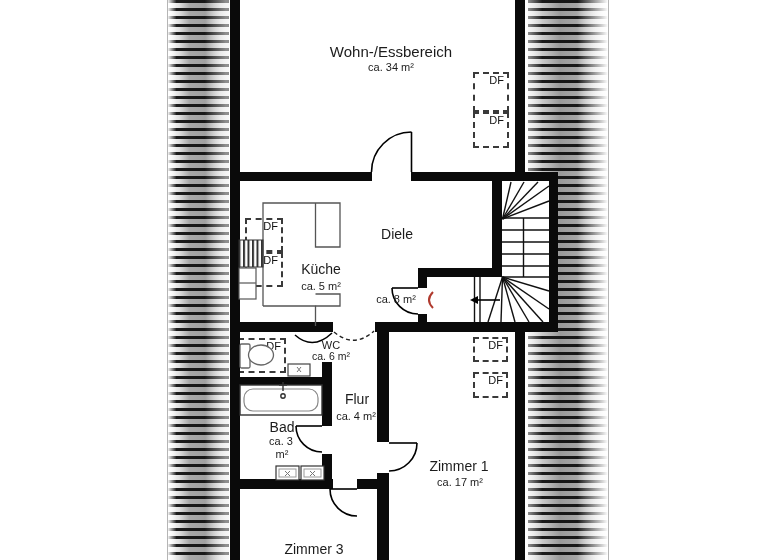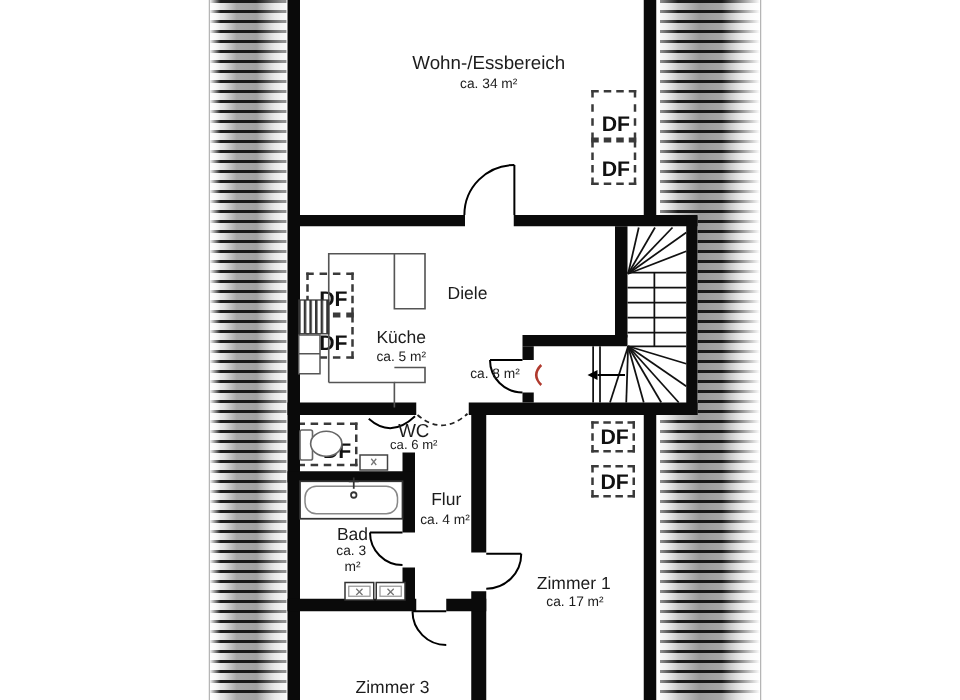--- a/index.html
+++ b/index.html
@@ -13,23 +13,23 @@
       repeating-linear-gradient(180deg, rgba(12,12,12,.92) 0px, rgba(12,12,12,.92) 2.6px, rgba(0,0,0,0) 2.6px, rgba(0,0,0,0) 8px),
       linear-gradient(90deg, #fff 0%, #e0e0e0 18%, #a8a8a8 35%, #a0a0a0 62%, #dcdcdc 85%, #efefef 100%);}
   #band-right{left:528px;width:80px;border-right:1px solid #b5b5b5;
     background:
       linear-gradient(90deg, rgba(255,255,255,.5) 0%, rgba(255,255,255,0) 18%, rgba(255,255,255,0) 62%, rgba(255,255,255,.78) 92%, #fff 100%),
       repeating-linear-gradient(180deg, rgba(12,12,12,.92) 0px, rgba(12,12,12,.92) 2.6px, rgba(0,0,0,0) 2.6px, rgba(0,0,0,0) 8px),
       linear-gradient(90deg, #f2f2f2 0%, #c9c9c9 18%, #9a9a9a 40%, #a5a5a5 60%, #e0e0e0 85%, #fafafa 100%);}
   .whitepatch{position:absolute;background:#fff;}
   .wall{position:absolute;background:#0a0a0a;}
   
-  .df{position:absolute;border:2px dashed #3a3a3a;display:flex;align-items:flex-end;
+  .df{position:absolute;border:2px dashed #3a3a3a;display:flex;align-items:flex-start;
       justify-content:flex-end;padding-right:3px;box-sizing:border-box;
-      font-size:17px;color:#111;font-weight:bold;}
+      font-size:11px;color:#111;}
   .lbl{position:absolute;transform:translate(-50%,-50%);white-space:nowrap;text-align:center;}
   .nm{font-size:14px;}
   .ar{font-size:11px;}
   svg{position:absolute;left:0;top:0;}
 </style>
 </head>
 <body>
 
 <div id="scene">
 
@@ -182,23 +182,23 @@
       <rect x="279" y="469" width="17" height="8" stroke="#999" stroke-width="1"></rect>
       <rect x="304" y="469" width="17" height="8" stroke="#999" stroke-width="1"></rect>
       <path d="M285,471 l5,5 M290,471 l-5,5 M310,471 l5,5 M315,471 l-5,5" stroke="#777" stroke-width="1"></path>
     </g>
   </svg>
 
   <div class="lbl nm" style="left:391px;top:51px;font-size:15px;">Wohn-/Essbereich</div>
   <div class="lbl ar" style="left:391px;top:67px;">ca. 34 m²</div>
   <div class="lbl nm" style="left:321px;top:269px;">Küche</div>
   <div class="lbl ar" style="left:321px;top:286px;">ca. 5 m²</div>
-  <div class="lbl nm" style="left:374px;top:234px;">Diele</div>
+  <div class="lbl nm" style="left:397px;top:234px;">Diele</div>
   <div class="lbl ar" style="left:396px;top:251px;margin-top:48px;">ca. 8 m²</div>
-  <div class="lbl nm" style="left:331px;top:345px;font-size:15px;">WC</div>
+  <div class="lbl nm" style="left:331px;top:345px;font-size:11px;">WC</div>
   <div class="lbl ar" style="left:331px;top:356px;font-size:10.5px;">ca. 6 m²</div>
   <div class="lbl nm" style="left:357px;top:399px;font-size:14px;">Flur</div>
   <div class="lbl ar" style="left:356px;top:416px;">ca. 4 m²</div>
   <div class="lbl nm" style="left:282px;top:427px;">Bad</div>
   <div class="lbl ar" style="left:281px;top:441px;">ca. 3</div>
   <div class="lbl ar" style="left:282px;top:454px;">m²</div>
   <div class="lbl nm" style="left:459px;top:466px;">Zimmer 1</div>
   <div class="lbl ar" style="left:460px;top:482px;">ca. 17 m²</div>
   <div class="lbl nm" style="left:314px;top:549px;">Zimmer 3</div>
 </div>

